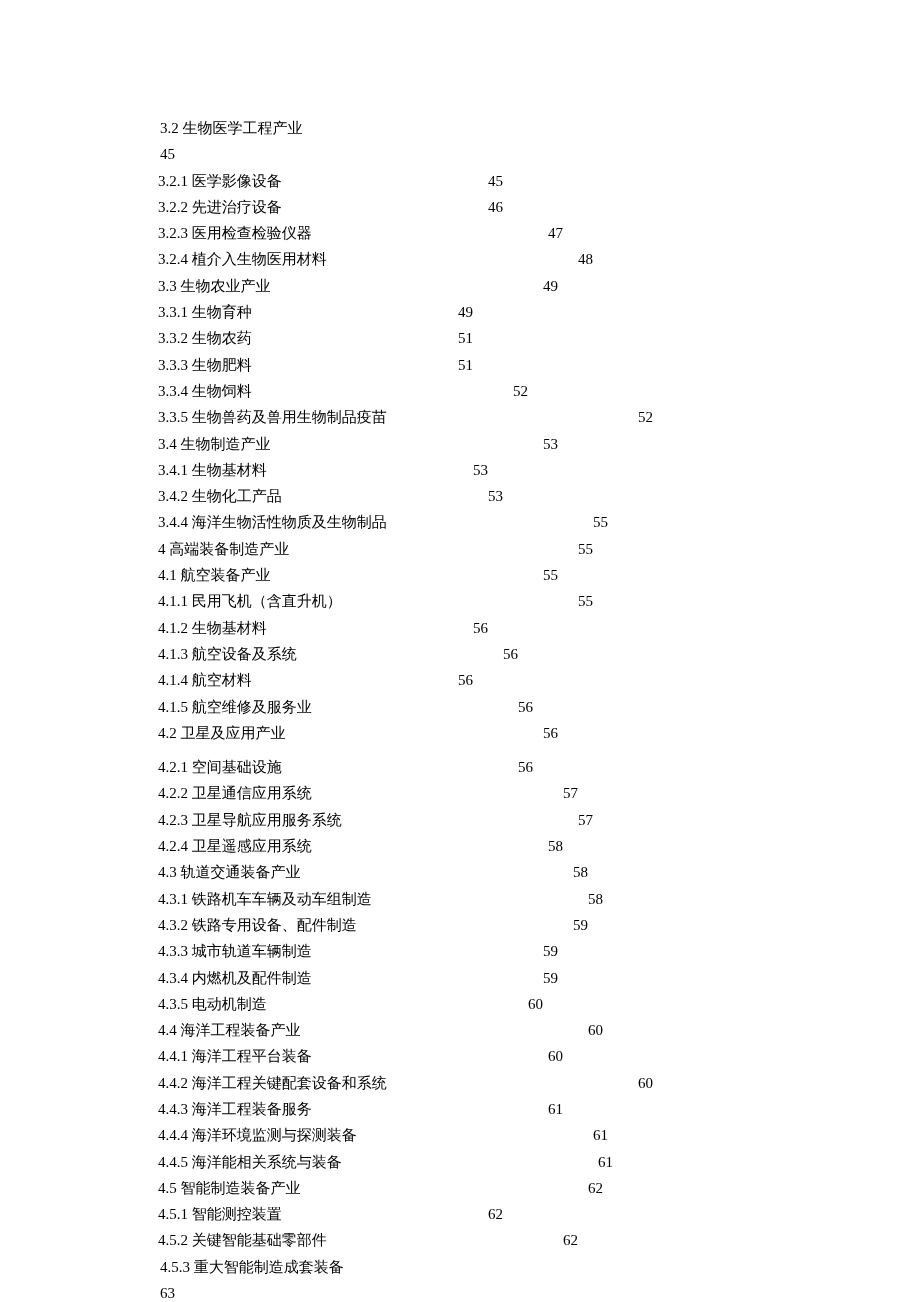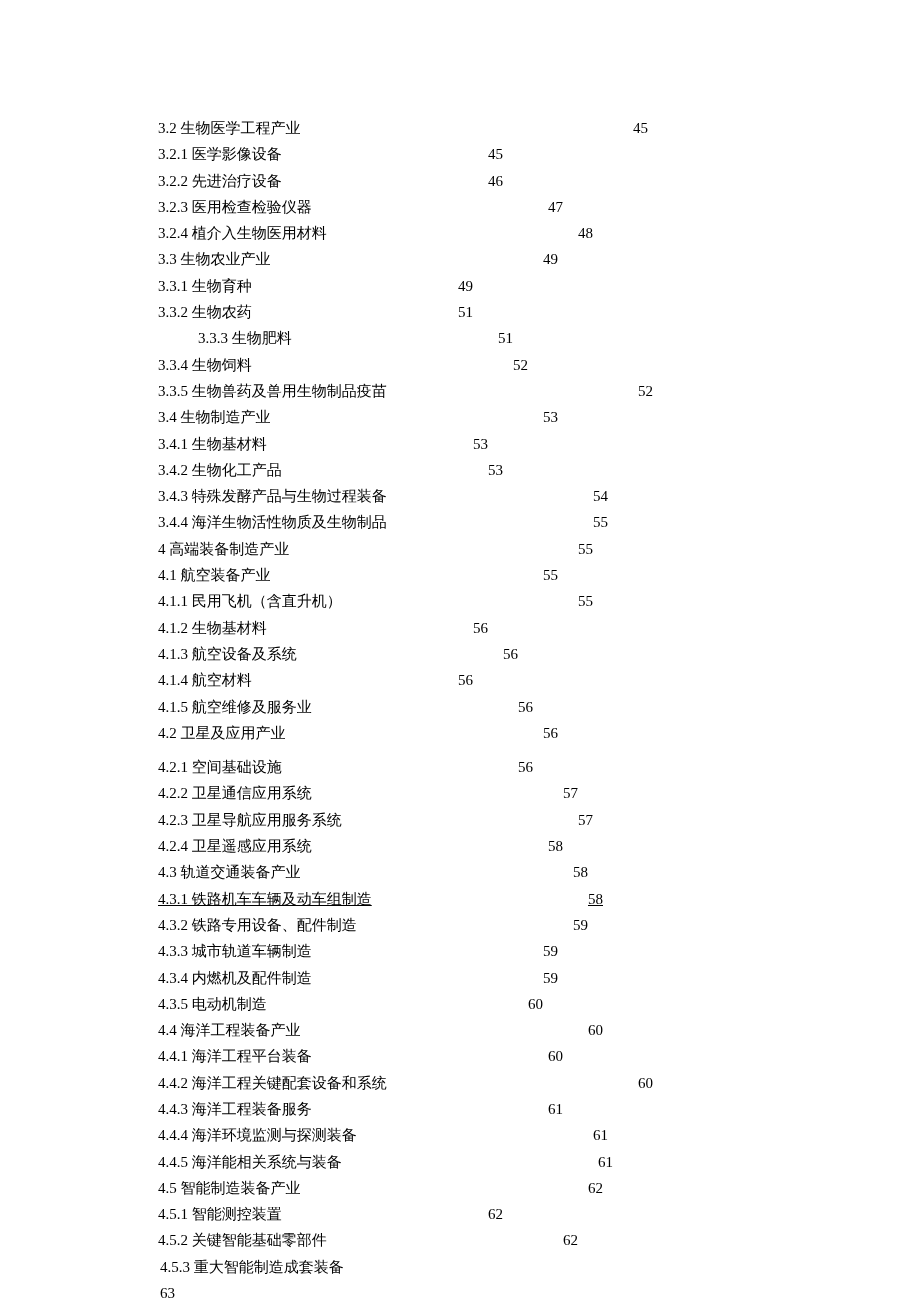--- a/index.html
+++ b/index.html
@@ -40,21 +40,21 @@
       left: 0;
     }
     .toc-page {
       flex-shrink: 0;
     }
   </style>
 </head>
 <body>
 
 <div class="toc-container">
-    <div class="toc-entry" style="width: 490px;">
+    <div class="toc-entry" style="width: 490px; flex-direction: column;">
       <span class="toc-label">3.2 生物医学工程产业 </span>
       <span class="toc-dots"></span>
       <span class="toc-page">45</span>
     </div>
     <div class="toc-entry" style="width: 345px;">
       <span class="toc-label">3.2.1 医学影像设备</span>
       <span class="toc-dots"></span>
       <span class="toc-page">45</span>
     </div>
     <div class="toc-entry" style="width: 345px;">
@@ -80,21 +80,21 @@
     <div class="toc-entry" style="width: 315px;">
       <span class="toc-label">3.3.1 生物育种</span>
       <span class="toc-dots"></span>
       <span class="toc-page">49</span>
     </div>
     <div class="toc-entry" style="width: 315px;">
       <span class="toc-label">3.3.2 生物农药</span>
       <span class="toc-dots"></span>
       <span class="toc-page">51</span>
     </div>
-    <div class="toc-entry" style="width: 315px; margin-left: 40px;">
+    <div class="toc-entry" style="width: 315px;">
       <span class="toc-label">3.3.3 生物肥料</span>
       <span class="toc-dots"></span>
       <span class="toc-page">51</span>
     </div>
     <div class="toc-entry" style="width: 370px;">
       <span class="toc-label">3.3.4  生物饲料 </span>
       <span class="toc-dots"></span>
       <span class="toc-page">52</span>
     </div>
     <div class="toc-entry" style="width: 495px;">
@@ -111,25 +111,20 @@
       <span class="toc-label">3.4.1 生物基材料</span>
       <span class="toc-dots"></span>
       <span class="toc-page">53</span>
     </div>
     <div class="toc-entry" style="width: 345px;">
       <span class="toc-label">3.4.2 生物化工产品</span>
       <span class="toc-dots"></span>
       <span class="toc-page">53</span>
     </div>
     <div class="toc-entry" style="width: 450px;">
-      <span class="toc-label">3.4.3 特殊发酵产品与生物过程装备</span>
-      <span class="toc-dots"></span>
-      <span class="toc-page">54</span>
-    </div>
-    <div class="toc-entry" style="width: 450px;">
       <span class="toc-label">3.4.4 海洋生物活性物质及生物制品</span>
       <span class="toc-dots"></span>
       <span class="toc-page">55</span>
     </div>
     <div class="toc-entry" style="width: 435px;">
       <span class="toc-label">4  高端装备制造产业</span>
       <span class="toc-dots"></span>
       <span class="toc-page">55</span>
     </div>
     <div class="toc-entry" style="width: 400px;">
@@ -185,21 +180,21 @@
     <div class="toc-entry" style="width: 405px; text-align: center;">
       <span class="toc-label">4.2.4 卫星遥感应用系统</span>
       <span class="toc-dots"></span>
       <span class="toc-page">58</span>
     </div>
     <div class="toc-entry" style="width: 430px;">
       <span class="toc-label">4.3 轨道交通装备产业 </span>
       <span class="toc-dots"></span>
       <span class="toc-page">58</span>
     </div>
-    <div class="toc-entry" style="width: 445px; text-decoration: underline;">
+    <div class="toc-entry" style="width: 445px;">
       <span class="toc-label">4.3.1  铁路机车车辆及动车组制造 </span>
       <span class="toc-dots"></span>
       <span class="toc-page">58</span>
     </div>
     <div class="toc-entry" style="width: 430px;">
       <span class="toc-label">4.3.2  铁路专用设备、配件制造 </span>
       <span class="toc-dots"></span>
       <span class="toc-page">59</span>
     </div>
     <div class="toc-entry" style="width: 400px;">

